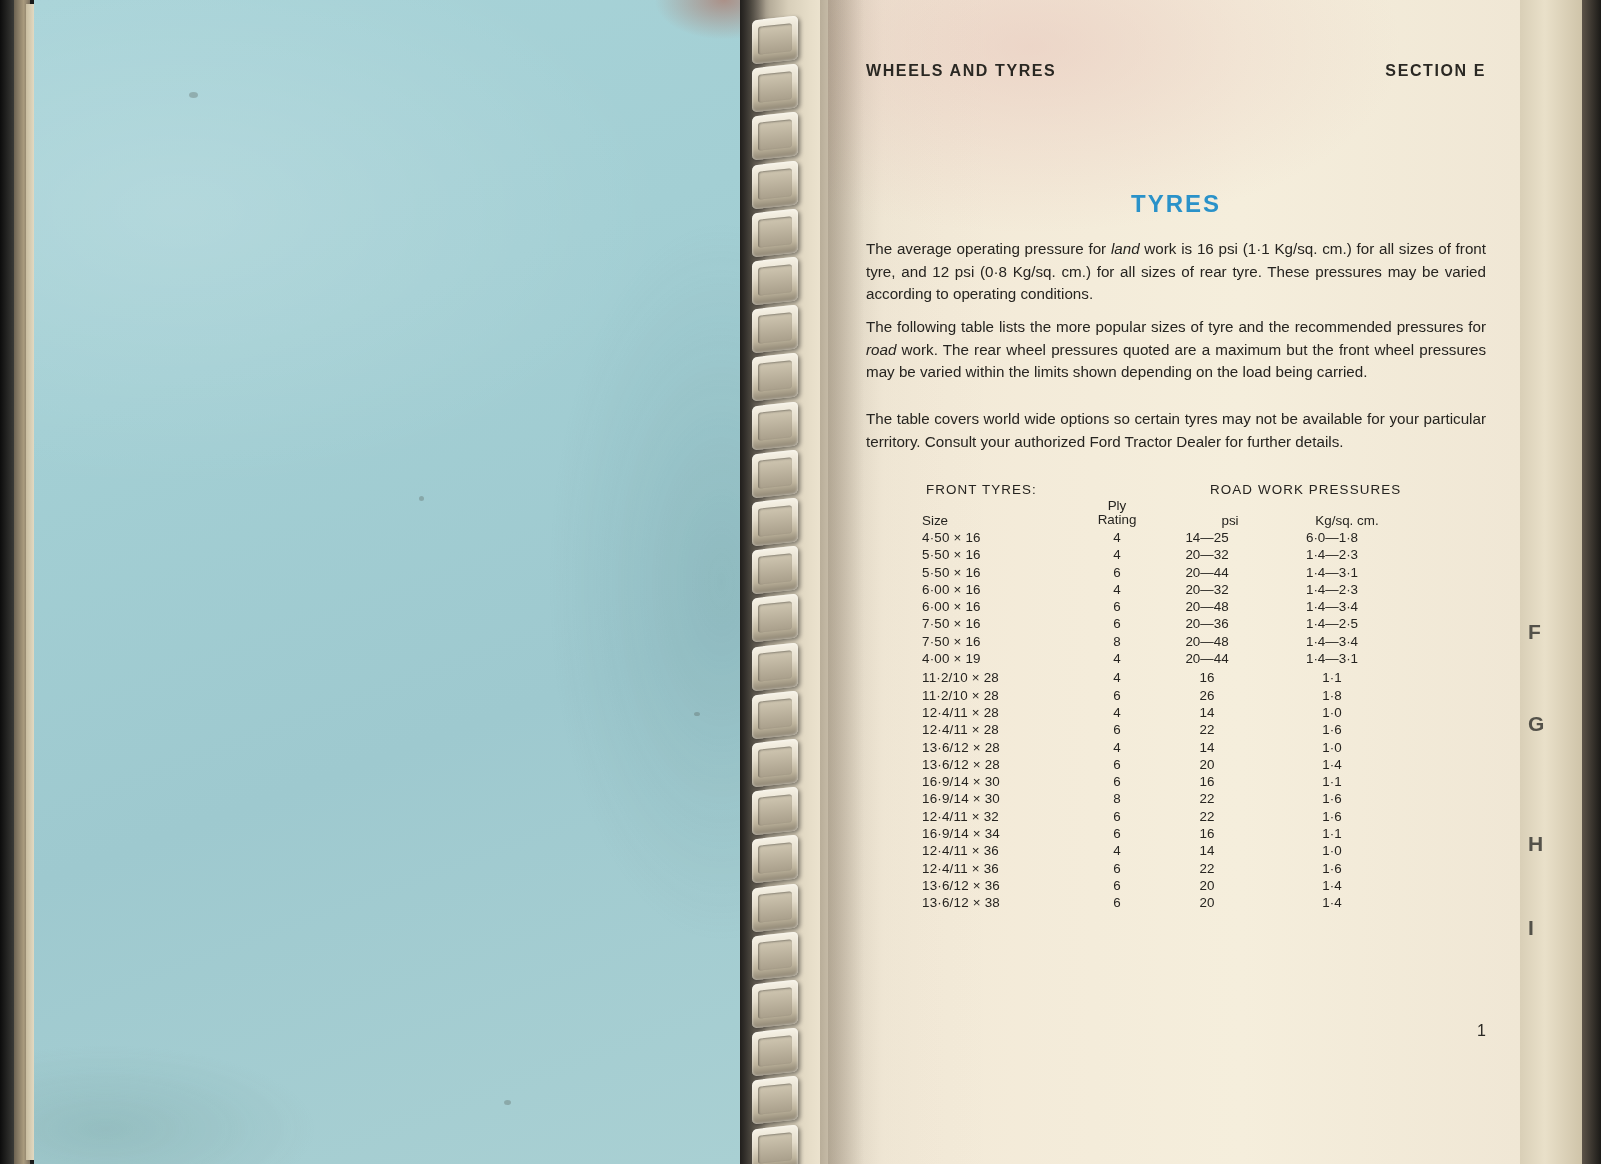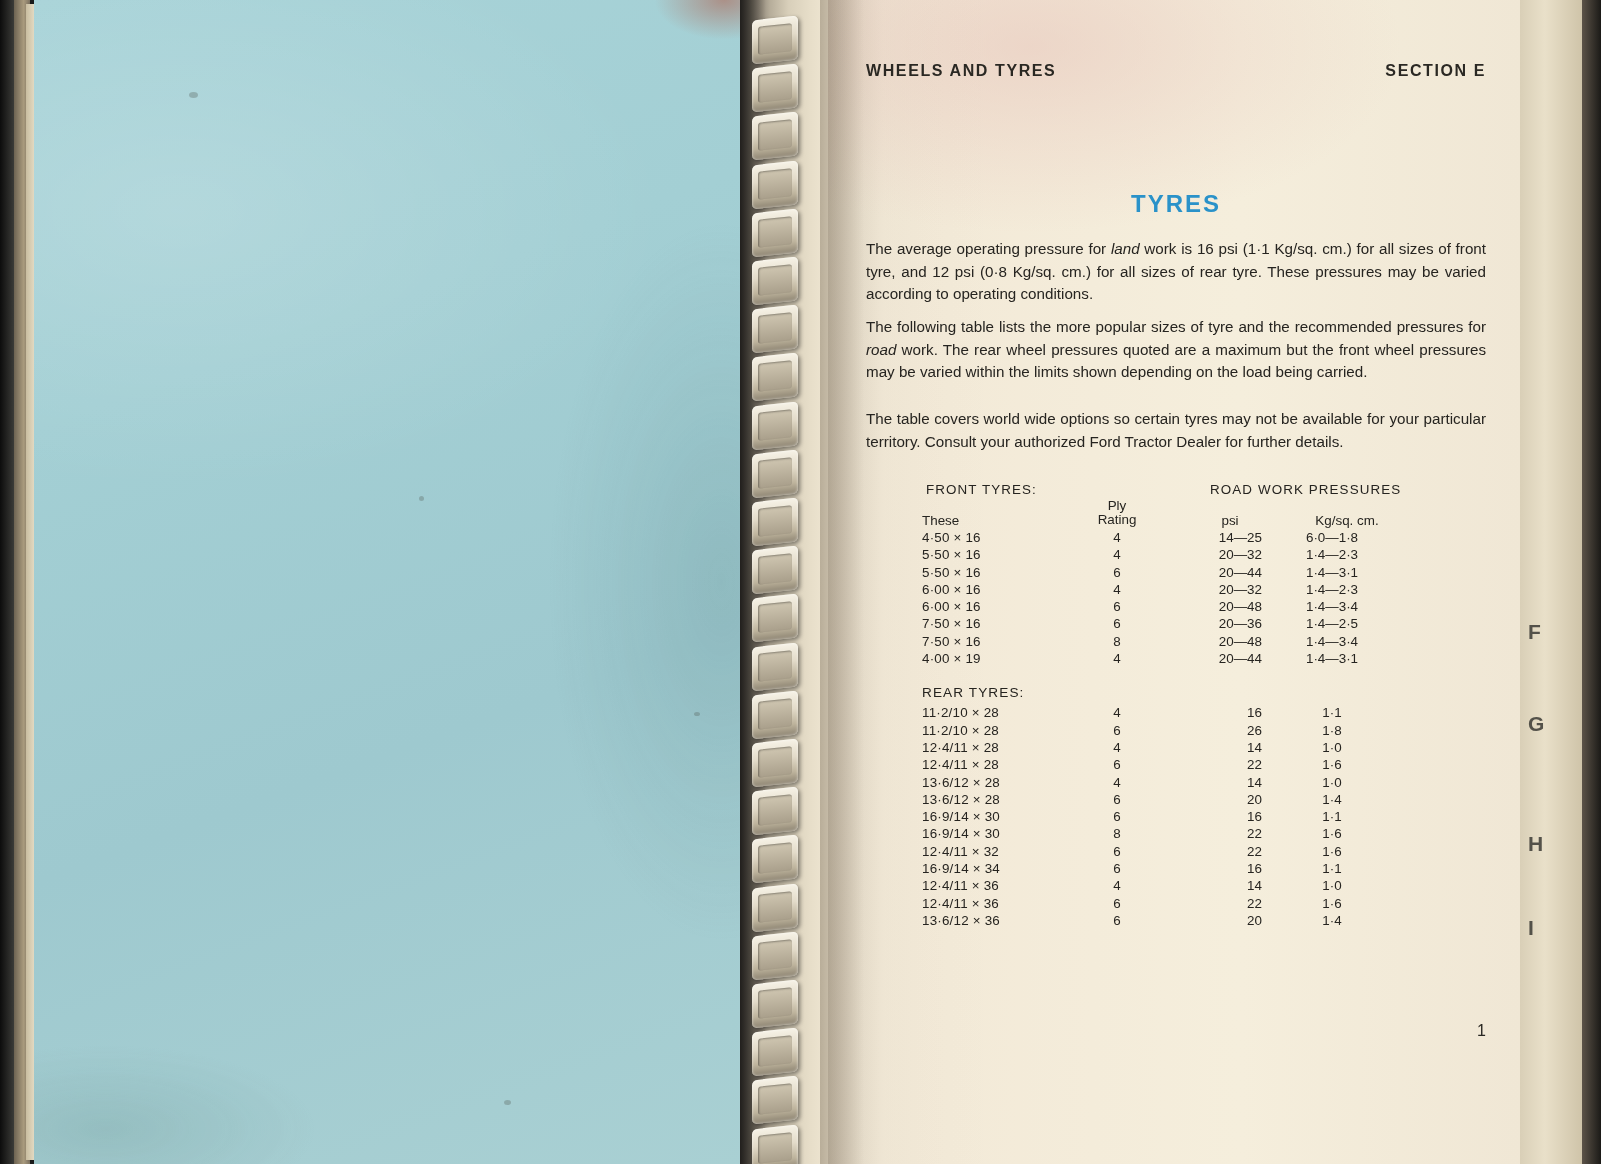--- a/index.html
+++ b/index.html
@@ -227,21 +227,21 @@
   table.tyres td {
     padding: 0;
     height: 17.3px;
     vertical-align: top;
     font-size: 13.4px;
     color: #262420;
     white-space: nowrap;
   }
   td.c-size { width: 160px; text-align: left; letter-spacing: .2px; }
   td.c-ply  { width: 70px;  text-align: center; }
-  td.c-psi  { width: 110px; text-align: right; }
+  td.c-psi  { width: 110px; text-align: center; }
   td.c-kg   { width: 140px; text-align: center; }
 
   .rear-head {
     margin-top: 17px;
     margin-bottom: 5px;
     letter-spacing: 1.1px;
   }
 
   .page-num {
     position: absolute;
@@ -333,21 +333,21 @@
 
     <div class="table-wrap">
 
       <div class="head-row">
         <div class="head-front">FRONT TYRES:</div>
         <div class="head-road">ROAD WORK PRESSURES</div>
         <div class="col-ply-title">
           <span>Ply</span><br>
           <span>Rating</span>
         </div>
-        <div class="col-size-title">These</div>
+        <div class="col-size-title">Size</div>
         <div class="col-psi-title">psi</div>
         <div class="col-kg-title">Kg/sq. cm.</div>
       </div>
 
       <table class="tyres">
         <tbody id="front-body">
             <tr>
               <td class="c-size">4·50 × 16</td>
               <td class="c-ply">4</td>
               <td class="c-psi">14—25</td>
@@ -391,21 +391,20 @@
             </tr>
             <tr>
               <td class="c-size">4·00 × 19</td>
               <td class="c-ply">4</td>
               <td class="c-psi">20—44</td>
               <td class="c-kg">1·4—3·1</td>
             </tr>
           </tbody>
       </table>
 
-      <div class="rear-head tbl-sectionhead">REAR  TYRES:</div>
 
       <table class="tyres">
         <tbody id="rear-body">
             <tr>
               <td class="c-size">11·2/10 × 28</td>
               <td class="c-ply">4</td>
               <td class="c-psi">16</td>
               <td class="c-kg">1·1</td>
             </tr>
             <tr>
@@ -469,20 +468,26 @@
               <td class="c-kg">1·0</td>
             </tr>
             <tr>
               <td class="c-size">12·4/11 × 36</td>
               <td class="c-ply">6</td>
               <td class="c-psi">22</td>
               <td class="c-kg">1·6</td>
             </tr>
             <tr>
               <td class="c-size">13·6/12 × 36</td>
+              <td class="c-ply">6</td>
+              <td class="c-psi">20</td>
+              <td class="c-kg">1·4</td>
+            </tr>
+            <tr>
+              <td class="c-size">13·6/12 × 38</td>
               <td class="c-ply">6</td>
               <td class="c-psi">20</td>
               <td class="c-kg">1·4</td>
             </tr>
           </tbody>
       </table>
     </div>
 
     <div class="page-num">1</div>
   </div>

